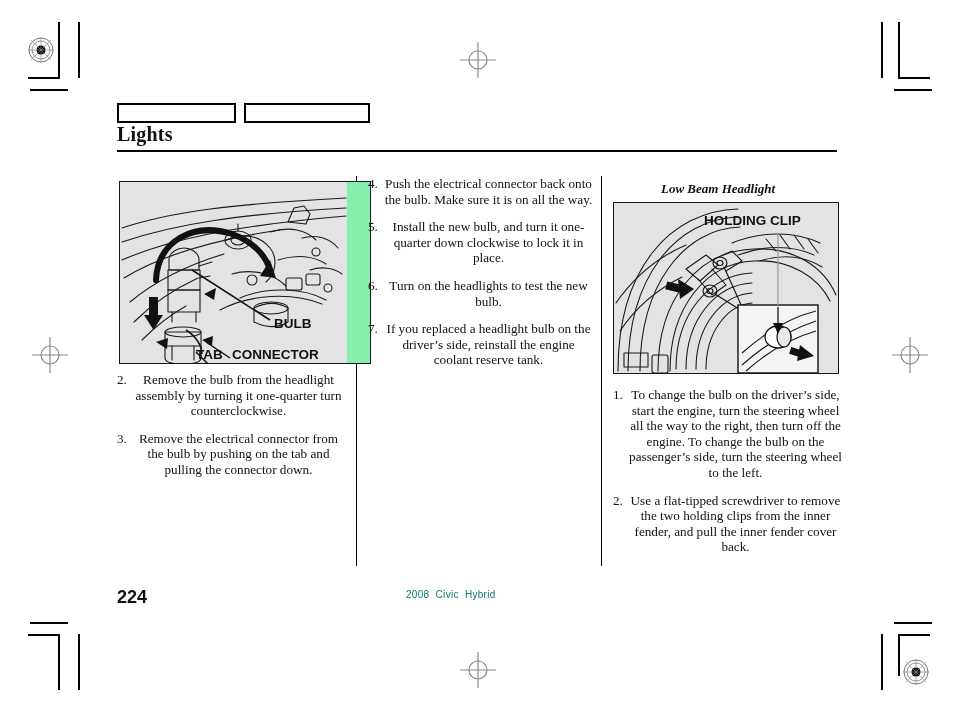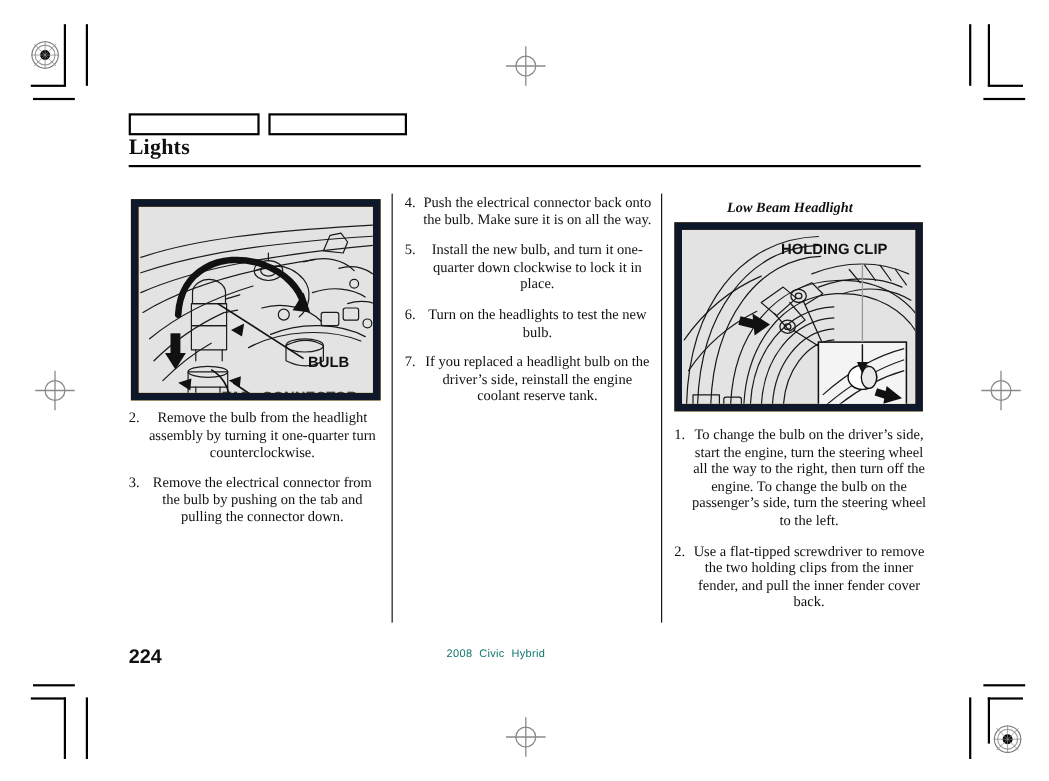--- a/index.html
+++ b/index.html
@@ -37,21 +37,21 @@
   .col-mid{left:368px;top:176px;width:226px;}
   .col-right{left:613px;top:176px;width:230px;}
 
   
   .item{display:flex;margin-bottom:12px;}
   .item .num{width:15px;flex:none;text-align:left;}
   .item .txt{flex:1;text-align:center;}
 
   
   .fig{
-    position:absolute;background:#eab308;border:7px solid #0f172a;box-sizing:border-box;
+    position:absolute;background:#86efac;border:1px solid #0f172a;box-sizing:border-box;
     overflow:hidden;
   }
   .fig svg{display:block;}
   .fig-caption{
     position:absolute;font-family:"Liberation Serif", serif;
     font-weight:bold;font-style:italic;font-size:13px;color:#111;margin-left:48px;
   }
   .lbl{
     font-family:"Liberation Sans", sans-serif;font-weight:bold;
     fill:#111;
@@ -128,21 +128,21 @@
   <div class="tabbox" style="left:244px;top:103px;width:126px;height:20px;">
     <span></span>
   </div>
 
   <div class="page-title">Lights</div>
   <div class="title-rule"></div>
 
   <div class="vrule" style="left:356px;top:176px;height:390px;"></div>
   <div class="vrule" style="left:601px;top:176px;height:390px;"></div>
 
-  <div class="fig" style="left:119px;top:181px;width:227px;height:183px;">
+  <div class="fig" style="left:119px;top:181px;width:252px;height:183px;">
     <svg width="227" height="183" viewBox="0 0 227 183">
       <rect x="0" y="0" width="227" height="183" fill="#e3e3e3"></rect>
       <g fill="none" stroke="#1a1a1a" stroke-width="1.1" stroke-linecap="round" stroke-linejoin="round">
 
         <path d="M2 46 C50 30 110 22 226 16"></path>
         <path d="M2 60 C55 42 120 32 226 26"></path>
         <path d="M2 78 C48 58 110 44 226 34"></path>
         <path d="M4 96 C40 74 92 58 160 48"></path>
         <path d="M10 120 C34 100 64 84 104 72"></path>
         <path d="M14 140 C32 122 52 108 78 96"></path>

